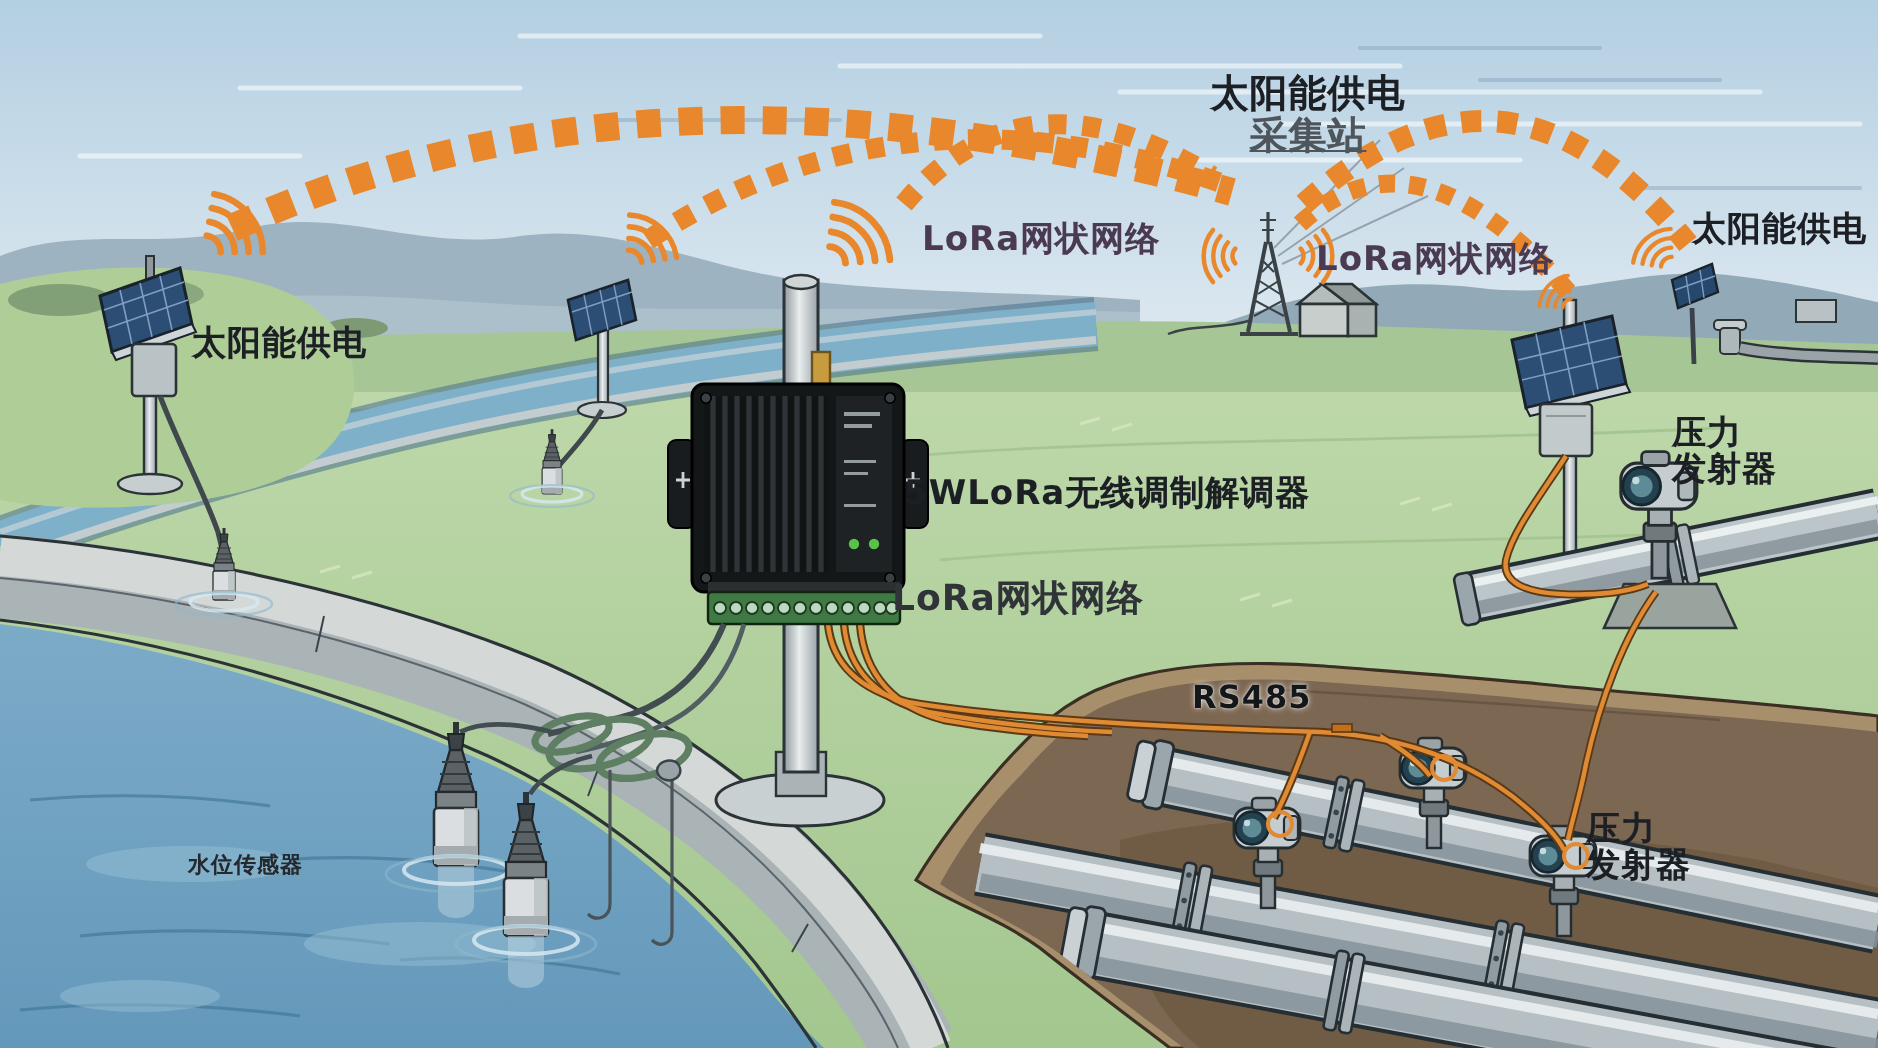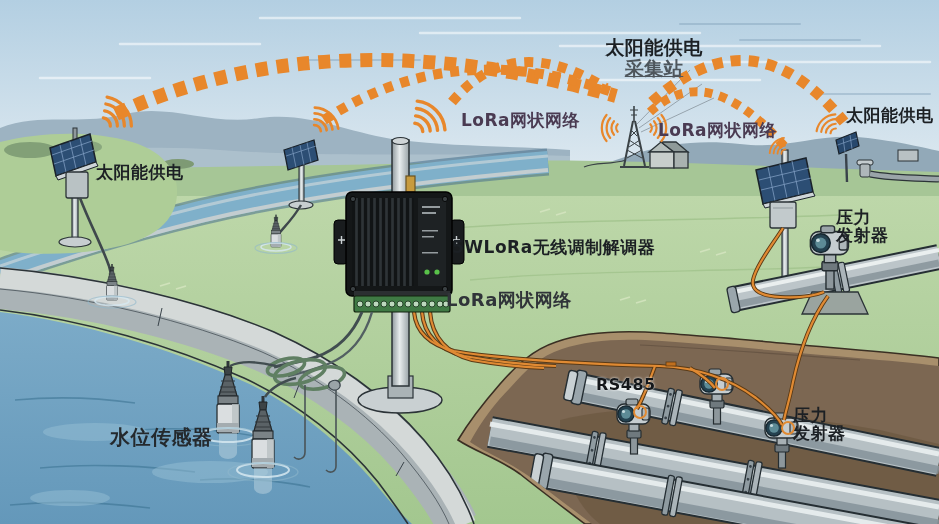--- a/index.html
+++ b/index.html
@@ -12,24 +12,24 @@
   .purple{color:#4a3b52;}
   .lbl-central{left:604px;top:37px;width:100px;text-align:center;font-size:19px;}
   .lbl-central .ln2{color:#4e565c;font-weight:600;text-decoration:underline;}
   .lbl-lora-tower{left:658px;top:121px;font-size:17px;}
   .lbl-lora-center{left:461px;top:111px;font-size:17px;}
   .lbl-lora-modem{left:446px;top:290px;font-size:18px;color:#303439;}
   .lbl-solar-left{left:96px;top:163px;font-size:17px;}
   .lbl-solar-right{left:846px;top:106px;font-size:17px;}
   .lbl-modem{left:452px;top:238px;font-size:17px;}
   .lbl-rs485{left:596px;top:340px;font-size:16px;color:#14171a;
-             text-shadow:0 0 3px rgba(255,255,255,.75),0 0 1px rgba(255,255,255,.9);margin-top:36px;}
+             text-shadow:0 0 3px rgba(255,255,255,.75),0 0 1px rgba(255,255,255,.9);}
   .lbl-press-top{left:836px;top:208px;font-size:17px;}
   .lbl-press-bottom{left:793px;top:406px;font-size:17px;}
-  .lbl-water{left:110px;top:427px;font-size:20px;color:#24292d;}
+  .lbl-water{left:94px;top:427px;font-size:11px;color:#24292d;}
 </style>
 </head>
 <body>
 
 <div class="stage">
 <svg width="939" height="524" viewBox="0 0 939 524">
   <defs>
     <linearGradient id="sky" x1="0" y1="0" x2="0" y2="1">
       <stop offset="0" stop-color="#b3cfe2"></stop>
           <stop offset="1" stop-color="#e6eef3"></stop>

